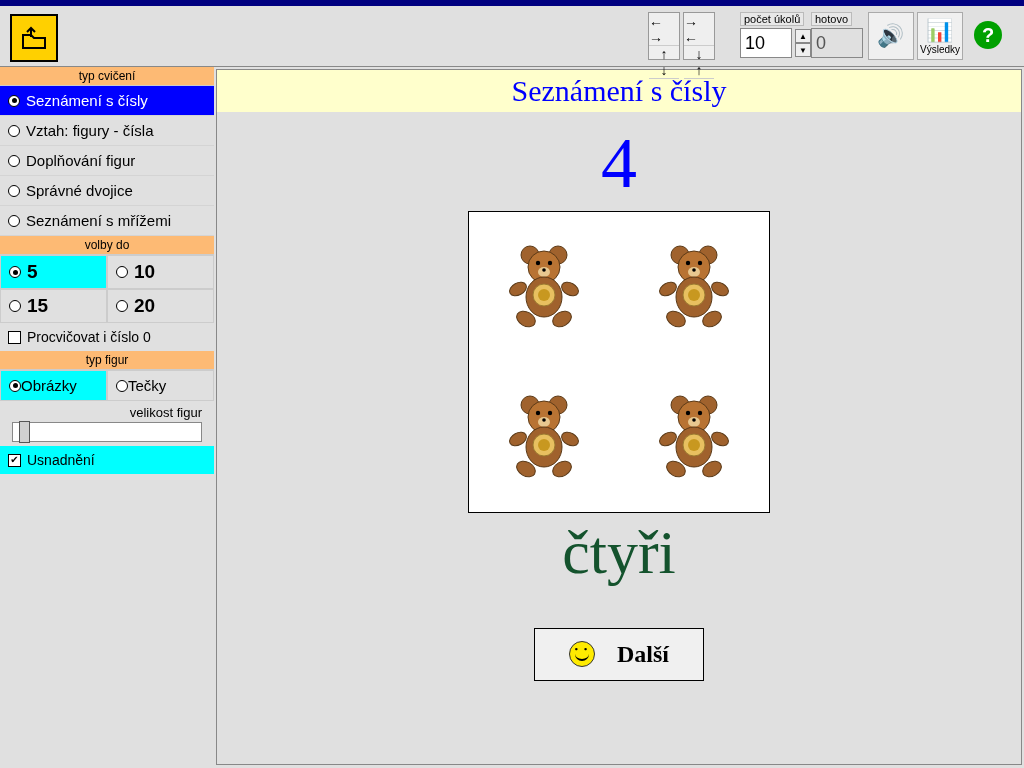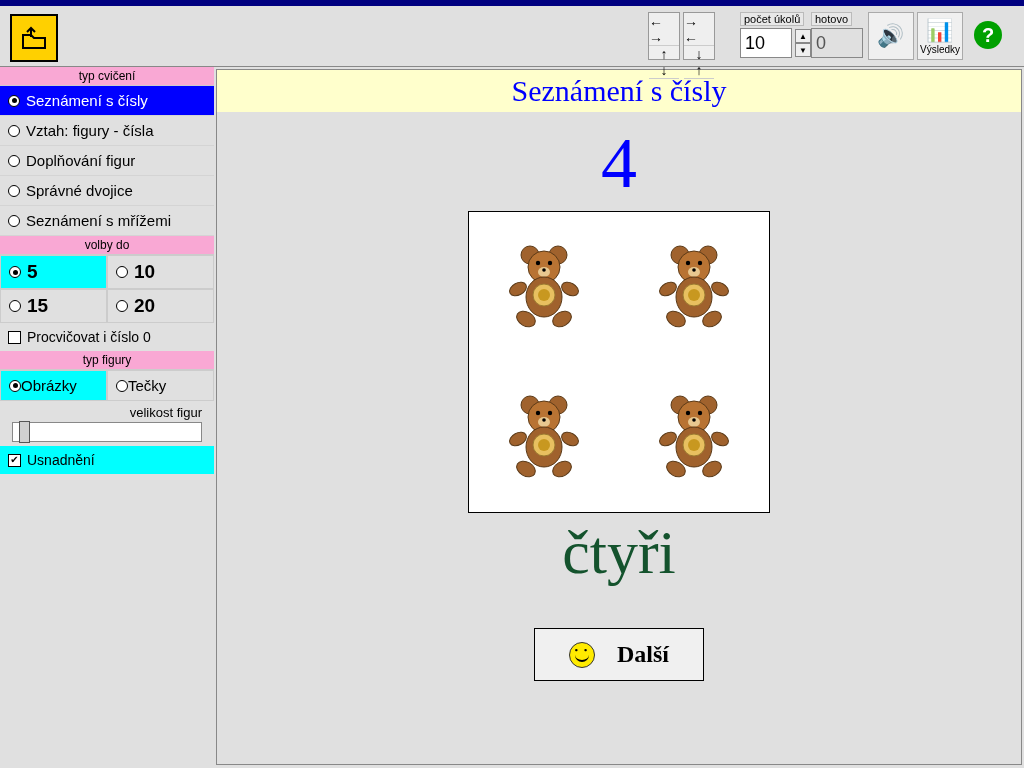--- a/index.html
+++ b/index.html
@@ -13,21 +13,21 @@
 .counter-label{font-size:11px;color:#000;padding:0 3px;border:1px solid #bbb;background:#e8e8e8}
 .counter-row{display:flex;align-items:center;gap:3px;margin-top:2px}
 .counter-input{width:42px;height:24px;font-size:18px;padding:2px 4px;border:1px solid #888;background:#fff}
 .counter-input.readonly{background:#e0e0e0;color:#555}
 .tiny-spin{display:flex;flex-direction:column}
 .tiny-spin div{width:14px;height:12px;border:1px solid #888;background:#efefef;font-size:8px;display:flex;align-items:center;justify-content:center;cursor:pointer}
 .icon-btn{width:44px;height:46px;border:1px solid #aaa;background:#f0f0f0;display:flex;flex-direction:column;align-items:center;justify-content:center;cursor:pointer;font-size:10px}
 .icon-btn .ic{font-size:22px}
 .body{display:flex;height:700px}
 .sidebar{width:214px;background:#e0e0e0}
-.section-title{background:#f9a8d4;text-align:center;font-size:12px;padding:2px 16px;border-bottom:1px solid #ccc}
+.section-title{background:#fdba74;text-align:center;font-size:12px;padding:2px 16px;border-bottom:1px solid #ccc}
 .radio-list div{padding:6px 8px;border-bottom:1px solid #d4d4d4;cursor:pointer;display:flex;align-items:center;gap:6px;font-size:15px}
 .radio-list div.sel{background:#0000ff;color:#fff}
 .radio{width:10px;height:10px;border:1px solid #000;border-radius:50%;display:inline-flex;align-items:center;justify-content:center;background:#fff;flex-shrink:0}
 .radio.on::after{content:"";width:5px;height:5px;background:#000;border-radius:50%}
 .range-grid{display:grid;grid-template-columns:1fr 1fr}
 .range-grid div{padding:5px 8px;font-size:19px;font-weight:bold;border:1px solid #ccc;display:flex;align-items:center;gap:6px;cursor:pointer}
 .range-grid div.sel{background:#00ffff}
 .check-row{padding:6px 8px;display:flex;align-items:center;gap:6px;font-size:14px;cursor:pointer}
 .check-row.cyan{background:#00ffff}
 .chk{width:11px;height:11px;border:1px solid #000;background:#fff;display:inline-flex;align-items:center;justify-content:center;font-size:10px;line-height:1;flex-shrink:0}
@@ -36,21 +36,21 @@
 .figtype div.sel{background:#00ffff}
 .slider-wrap{padding:4px 12px;text-align:right}
 .slider-label{font-size:13px;margin-bottom:2px}
 .slider{height:18px;border:1px solid #888;background:#fff;position:relative}
 .slider .thumb{position:absolute;left:6px;top:-2px;width:9px;height:20px;background:#d0d0d0;border:1px solid #555}
 .main{flex:1;background:#e0e0e0;display:flex;flex-direction:column;align-items:center;border:1px solid #888;margin:2px}
 .page-title{width:100%;background:#ffffcc;color:#0000ff;text-align:center;font-family:'Times New Roman',serif;font-size:30px;padding:4px 0}
 .big-num{color:#0000ff;font-family:'Times New Roman',serif;font-size:72px;margin:10px 0 6px}
 .figure-box{width:300px;height:300px;background:#fff;border:1px solid #000;display:grid;grid-template:1fr 1fr/1fr 1fr;place-items:center}
 .big-word{color:#14532d;font-family:'Times New Roman',serif;font-size:62px;margin-top:4px}
-.next-btn{margin-top:40px;padding:12px 34px;background:#f0f0f0;border:1px solid #000;font-size:24px;font-weight:bold;display:flex;align-items:flex-end;gap:22px;cursor:pointer;font-family:'Times New Roman',serif}
+.next-btn{margin-top:40px;padding:12px 34px;background:#f0f0f0;border:1px solid #000;font-size:24px;font-weight:bold;display:flex;align-items:flex-start;gap:22px;cursor:pointer;font-family:'Times New Roman',serif}
 .smiley{width:24px;height:24px;border-radius:50%;background:#ffeb00;border:1px solid #333;position:relative}
 .smiley::before{content:"• •";position:absolute;top:2px;left:0;right:0;text-align:center;font-size:9px;letter-spacing:2px}
 .smiley::after{content:"";position:absolute;left:5px;right:5px;bottom:5px;height:7px;border-bottom:2px solid #000;border-radius:0 0 10px 10px}
 </style>
 </head>
 <body>
 
 <div class="titlebar"></div>
 
 <div class="toolbar">
@@ -148,21 +148,21 @@
         <div>
           <span class="radio "></span>
           <span>20</span>
         </div>
       </div>
     <div class="check-row">
       <span class="chk"></span>
       <span>Procvičovat i číslo 0</span>
     </div>
 
-    <div class="section-title">typ figury</div>
+    <div class="section-title">typ figur</div>
     <div class="figtype" id="figtype">
         <div class="sel">
           <span class="radio on"></span>
           <span>Obrázky</span>
         </div>
         <div>
           <span class="radio "></span>
           <span>Tečky</span>
         </div>
       </div>

